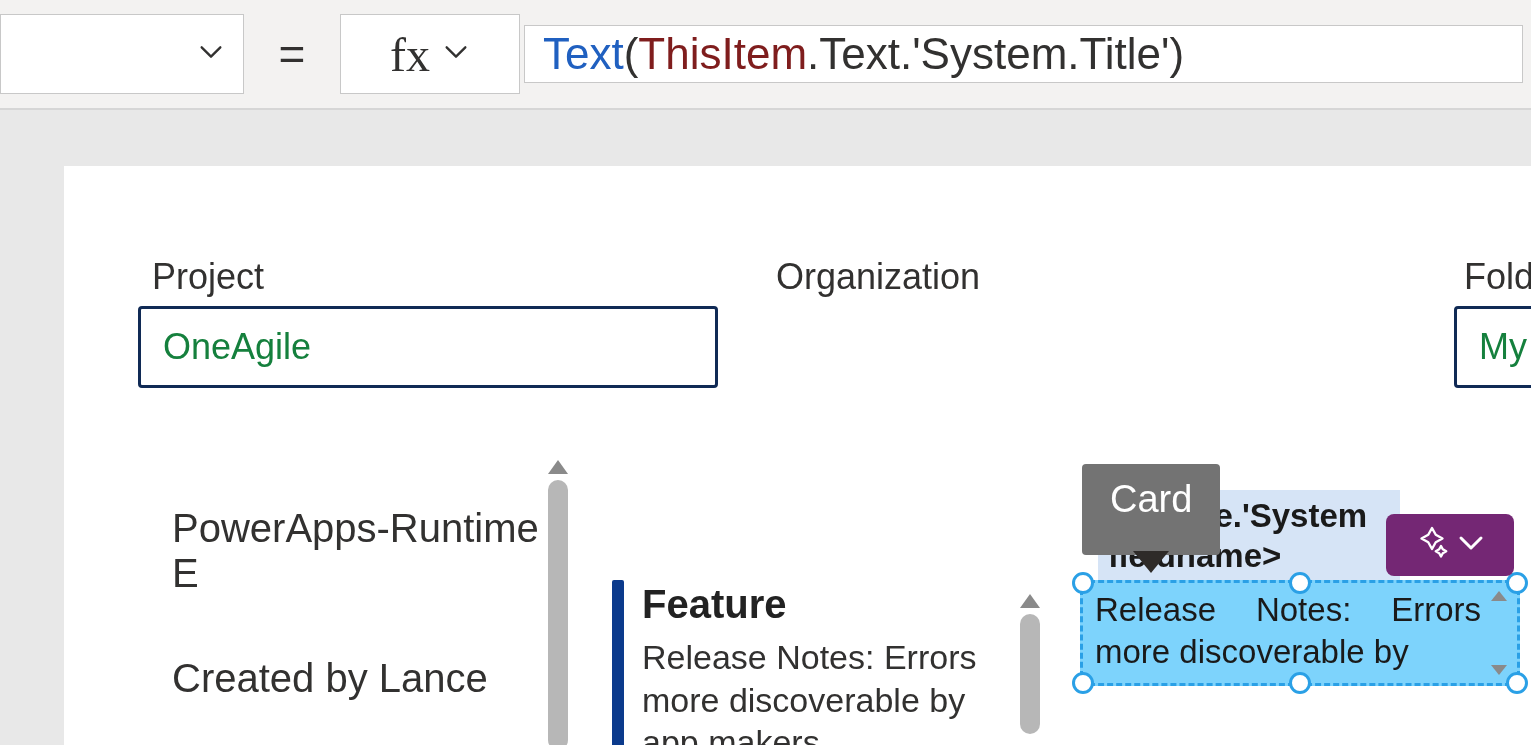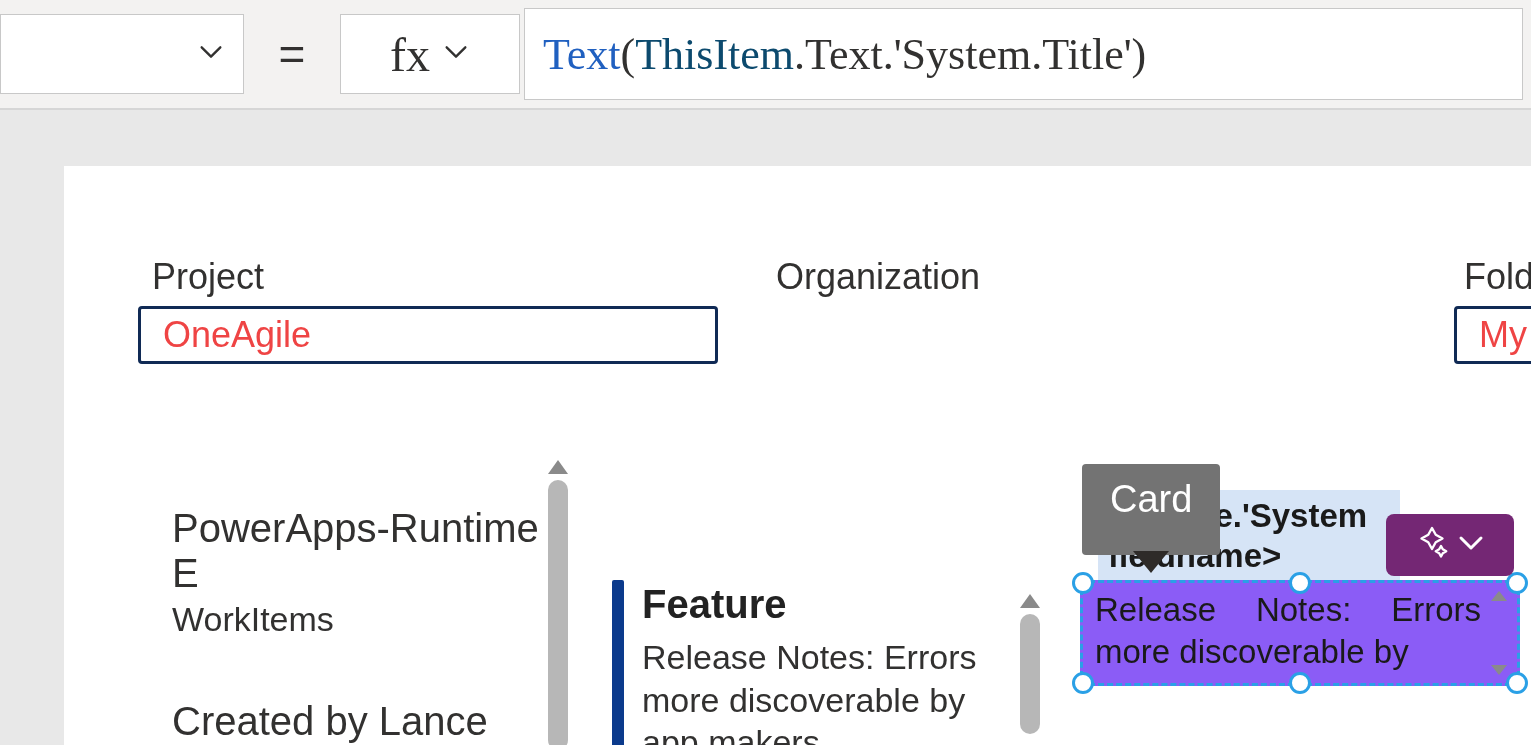--- a/index.html
+++ b/index.html
@@ -22,45 +22,45 @@
     width:60px; text-align:center; font-size:46px; color:#323130;
     font-weight:400; margin-right:18px;
   }
   .fx-cell {
     width:180px; height:80px; background:#ffffff;
     border:1px solid #c8c8c8; display:flex; align-items:center;
     justify-content:center; gap:12px; margin-right:4px;
   }
   .fx-glyph { font-family:"Times New Roman", serif; font-size:48px; color:#323130; }
   .formula-box {
-    flex:1; height:92px; background:#ffffff; border:1px solid #c8c8c8;
+    flex:1; height:58px; background:#ffffff; border:1px solid #c8c8c8;
     display:flex; align-items:center; padding-left:18px;
-    font-family:Liberation Serif, serif; font-size:44px;
+    font-family:Liberation Sans, sans-serif; font-size:44px;
     color:#323130; overflow:hidden; white-space:nowrap;
   }
   .tok-fn   { color:#2060c0; }
-  .tok-this { color:#0c4a6e; }
+  .tok-this { color:#7f1d1d; }
   .tok-txt  { color:#323130; }
 
   
   .canvas-wrap {
     position:relative; background:#e8e8e8; width:100%; height:635px;
   }
   .app-canvas {
     position:absolute; left:64px; top:56px; right:0; bottom:0;
     background:#ffffff;
   }
 
   
   .field-label {
     position:absolute; font-size:36px; color:#323130;text-align:center;
   }
   .field-input {
-    position:absolute; height:58px; border:3px solid #102a55;
-    background:#fff; font-size:36px; color:#ef4444;
+    position:absolute; height:82px; border:3px solid #102a55;
+    background:#fff; font-size:36px; color:#15803d;
     padding:0 22px; display:flex; align-items:center; border-radius:4px;
   }
 
   
   .left-list {
     position:absolute; left:108px; top:340px; width:420px;
   }
   .left-item { margin-bottom:60px; }
   .li-title { font-size:40px; color:#323130; }
   .li-sub   { font-size:34px; color:#323130; margin-top:4px; }
@@ -91,21 +91,21 @@
     position:absolute; background:#737373; color:#fff;
     font-size:38px; padding:14px 28px 34px 28px; border-radius:4px;
   }
   .card-tooltip::after{
     content:""; position:absolute; left:50%; transform:translateX(-50%);
     bottom:-18px; width:0;height:0;
     border-left:18px solid transparent; border-right:18px solid transparent;
     border-top:22px solid #2e2b29;
   }
   .sel-box {
-    position:absolute; border:3px dashed #2aa0e6; background:#8b5cf6;
+    position:absolute; border:3px dashed #2aa0e6; background:#7dd3fc;
   }
   .sel-handle {
     position:absolute; width:22px; height:22px; border:3px solid #2aa0e6;
     background:#fff; border-radius:50%;
   }
   .sel-content {
     position:absolute; inset:6px 36px 6px 12px;
     font-size:33px; color:#1a1a1a; line-height:1.26;
     text-align:justify;
   }
@@ -166,21 +166,20 @@
     <div class="field-label" style="left:712px; top:90px;">Organization</div>
 
     <div class="field-label" style="left:1400px; top:90px;">Fold</div>
     <div class="field-input" style="left:1390px; top:140px; width:200px;">
       <span>My</span>
     </div>
 
     <div class="left-list">
       <div class="left-item">
         <div class="li-title">PowerApps-Runtime - E</div>
-        <div class="li-sub">WorkItems</div>
       </div>
       <div class="left-item">
         <div class="li-title">Created by Lance</div>
 
       </div>
     </div>
     <div class="vscroll" style="left:484px; top:314px; height:270px;">
       <div class="tri up"></div>
     </div>
 

